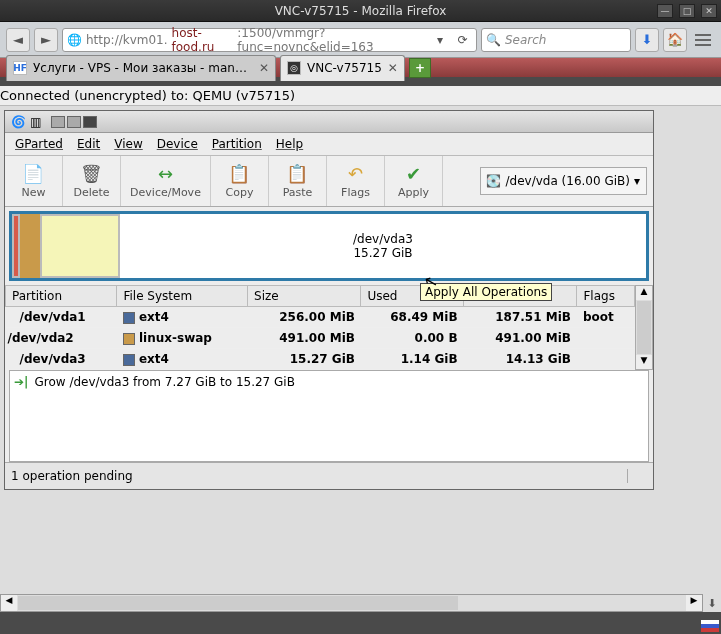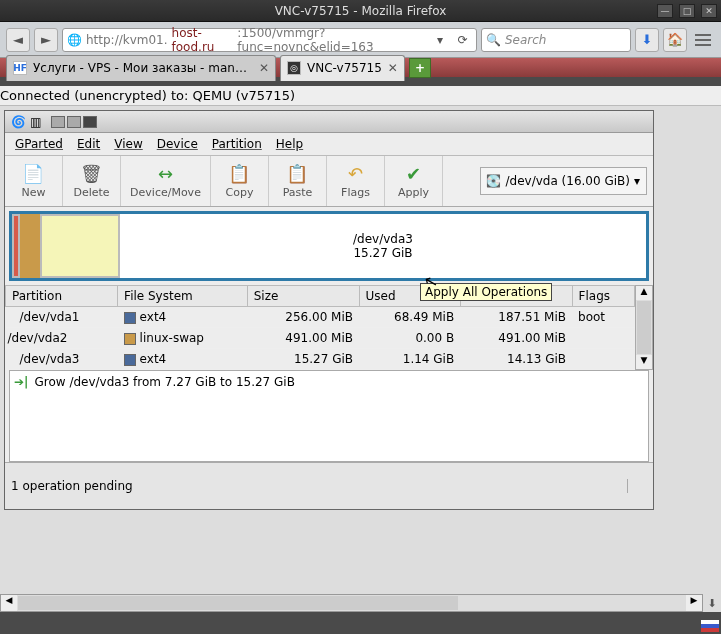--- a/index.html
+++ b/index.html
@@ -40,32 +40,32 @@
 .tbtn.apply { position: relative; }
 .dev-select { margin-left: auto; margin-right: 6px; height: 28px; border: 1px solid #aaa; background: #f5f5f5; display: flex; align-items: center; padding: 0 6px; gap: 4px; font-size: 12px; }
 .disk-map { display: flex; height: 70px; margin: 4px; border: 3px solid #2e7aa8; }
 .disk-map .p1 { width: 8px; background: #d85b4a; border: 2px solid #bbb; }
 .disk-map .p2 { width: 20px; background: #c99a4a; }
 .disk-map .spacer { width: 80px; background: #f5f5b8; border: 2px solid #bbb; }
 .disk-map .p3 { flex: 1; background: #fff; display: flex; flex-direction: column; align-items: center; justify-content: center; font-size: 12px; }
 .ptable { width: calc(100% - 18px); border-collapse: collapse; font-size: 12px; }
 .ptable th { background: #e8e8e8; border: 1px solid #bbb; padding: 3px 6px; font-weight: normal; text-align: left; }
 .ptable th:first-child { text-align: left; }
-.ptable td { padding: 3px 6px; border-bottom: 1px solid #eee; }
+.ptable td { padding: 3px 6px; border-bottom: 1px solid #eee; font-weight: bold; }
 .ptable td.r { text-align: right; }
 .fs-sw { display: inline-block; width: 12px; height: 12px; vertical-align: middle; margin-right: 4px; border: 1px solid #666; }
 .ext4 { background: #4a6a9a; }
 .swap { background: #c99a4a; }
 .table-wrap { display: flex; }
 .vsb { width: 18px; background: #ddd; border: 1px solid #aaa; display: flex; flex-direction: column; }
 .vsb .arr { height: 14px; text-align: center; background: #eee; font-size: 9px; }
 .vsb .thumb { flex: 1; background: #ccc; margin: 1px; }
 .ops { background: #fff; border: 1px solid #aaa; margin: 0 4px; padding: 4px; display: flex; align-items: center; gap: 6px; height: 92px; align-items: flex-start; }
 .ops .grow-ico { color: #3a9a3a; font-weight: bold; }
-.status { border-top: 1px solid #aaa; padding: 16px 6px; background: #e5e5e5; display: flex; }
+.status { border-top: 1px solid #aaa; padding: 6px 6px; background: #e5e5e5; display: flex; }
 .status .sb { flex: 1; }
 .tooltip { position: absolute; background: #ffffcf; border: 1px solid #444; padding: 1px 4px; font-size: 12px; left: 420px; top: 197px; z-index: 20; }
 .bottom-hsb { position: absolute; bottom: 0; left: 0; right: 18px; height: 18px; background: #ddd; border: 1px solid #999; display: flex; }
 .bottom-hsb .arr { width: 16px; text-align: center; background: #eee; font-size: 9px; }
 .bottom-hsb .thumb { width: 440px; background: #ccc; margin: 1px; }
 .bottom-corner { position: absolute; bottom: 0; right: 0; width: 18px; height: 18px; display: flex; align-items: center; justify-content: center; font-size: 11px; color: #555; }
 .flag { position: absolute; bottom: 2px; right: 2px; width: 18px; height: 12px; display: flex; flex-direction: column; }
 .flag span { flex: 1; }
 .cursor { position: absolute; left: 424px; top: 186px; z-index: 30; font-size: 16px; pointer-events: none; transform: rotate(-15deg); }
 </style>

